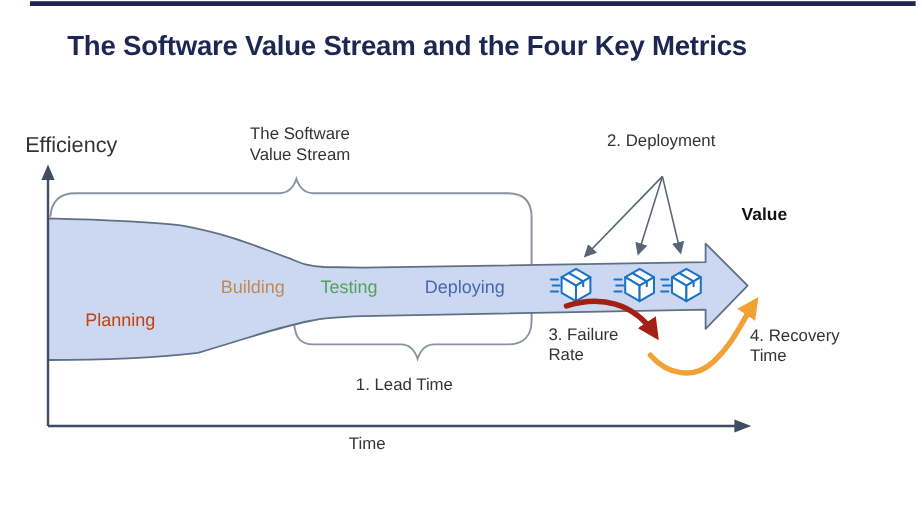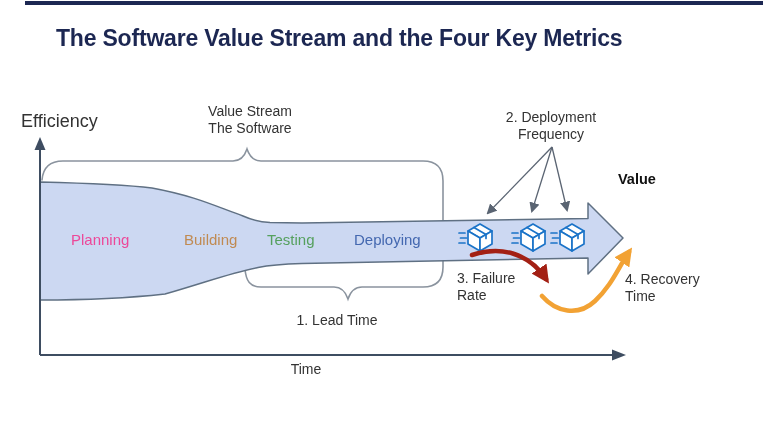--- a/index.html
+++ b/index.html
@@ -93,32 +93,31 @@
   <use href="#pkg" x="551" y="223"></use>
 
   <path d="M 472,255 C 500,246 528,252 546,279" fill="none" stroke="#a32014" stroke-width="4.5" stroke-linecap="round" marker-end="url(#mred)"></path>
 
   <path d="M 542,296 C 556,312 578,317 595,301 C 612,285 618,268 629,252" fill="none" stroke="#f2a234" stroke-width="4.5" stroke-linecap="round" marker-end="url(#morange)"></path>
 </svg>
 
 <div id="efficiency-label" class="abs note">Efficiency</div>
 
 <div id="value-stream-label" class="abs note">
+  <div>The Software</div>
   <div>Value Stream</div>
-  <div>The Software</div>
 </div>
 
 <div id="deploy-freq-label" class="abs note">
   <div>2. Deployment</div>
-  <div>Frequency</div>
 </div>
 
 <div id="value-label" class="abs">Value</div>
 
-<div id="stage-planning" class="abs stage" style="color: #ec4899;">Planning</div>
+<div id="stage-planning" class="abs stage" style="color: #c2410c; margin-top: 28px;">Planning</div>
 <div id="stage-building" class="abs stage" style="color: rgb(192, 138, 82);">Building</div>
 <div id="stage-testing" class="abs stage" style="color: rgb(85, 160, 94);">Testing</div>
 <div id="stage-deploying" class="abs stage" style="color: rgb(68, 104, 176);">Deploying</div>
 
 <div id="failure-rate-label" class="abs note">
   <div>3. Failure</div>
   <div>Rate</div>
 </div>
 
 <div id="recovery-time-label" class="abs note">

